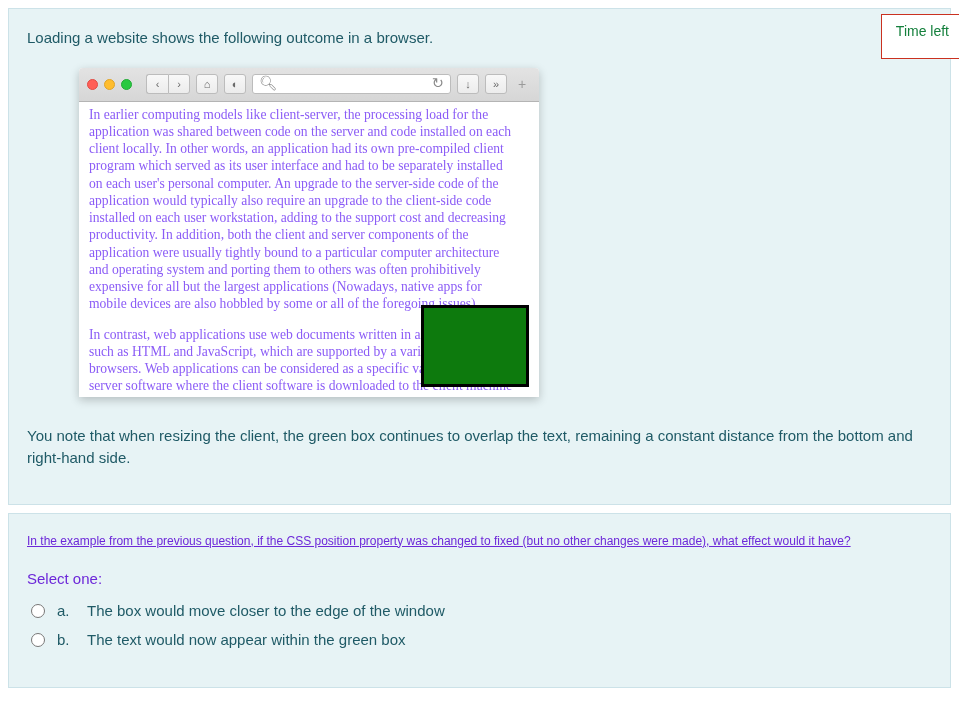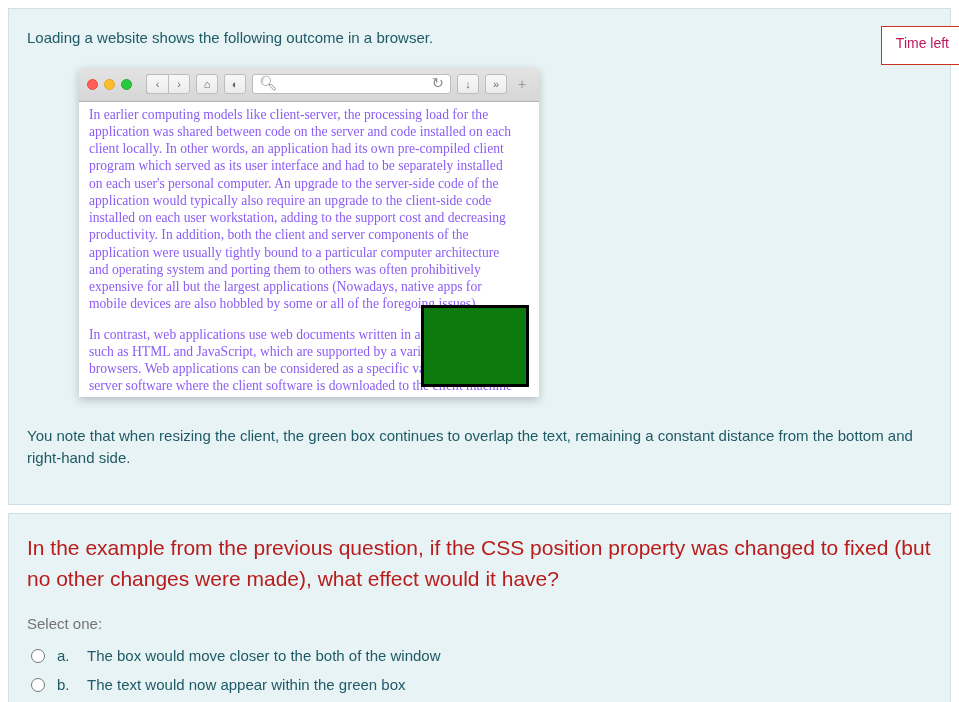--- a/index.html
+++ b/index.html
@@ -9,27 +9,27 @@
       color: #333;
       font-size: 14.5px;
       line-height: 1.5;
     }
     .page { width: 959px; position: relative; }
 
     
     .timer {
       position: absolute;
       right: 0;
-      top: 18px;
+      top: 6px;
       background: #fff;
       border: 1px solid #ca3120;
       border-right: none;
-      padding: 6px 10px 10px 14px;
+      padding: 6px 10px 16px 14px;
       font-size: 14px;
-      color: #be185d;
+      color: #15803d;
       z-index: 50;
     }
 
     
     .panel {
       background: #e7f3f5;
       border: 1px solid #cce2e8;
       padding: 18px 18px 22px 18px;
       margin: 8px 8px 3px 8px;
       position: relative;
@@ -109,26 +109,27 @@
       right: 10px;
       bottom: 10px;
       width: 108px;
       height: 82px;
       background: #0d7a0d;
       border: 3px solid #000;
     }
 
     
     .prompt {
-      color: #b91c1c;
-      font-size: 21px;
+      color: #6d28d9;
+      font-size: 12px;
       margin-bottom: 18px;
+      text-decoration: underline;
     }
     .selectone {
-      color: #737373;
+      color: #6d28d9;
       font-size: 15px;
       margin-bottom: 10px;
     }
     .answers { list-style: none; }
     .answers li {
       display: flex;
       align-items: center;
       gap: 12px;
       color: #1f5a66;
       font-size: 15px;
@@ -189,21 +190,21 @@
     <div class="qtext">You note that when resizing the client, the green box continues to overlap the text, remaining a constant distance from the bottom and right-hand side.</div>
   </div>
 
   <div class="panel" style="padding-bottom:30px;">
     <div class="prompt">In the example from the previous question, if the CSS position property was changed to fixed (but no other changes were made), what effect would it have?</div>
     <div class="selectone">Select one:</div>
     <ul class="answers">
       <li>
         <input type="radio" name="q2" style="">
         <span class="optlabel">a.</span>
-        <span>The box would move closer to the both of the window</span>
+        <span>The box would move closer to the edge of the window</span>
       </li>
       <li>
         <input type="radio" name="q2" style="">
         <span class="optlabel">b.</span>
         <span>The text would now appear within the green box</span>
       </li>
 
     </ul>
   </div>
 

